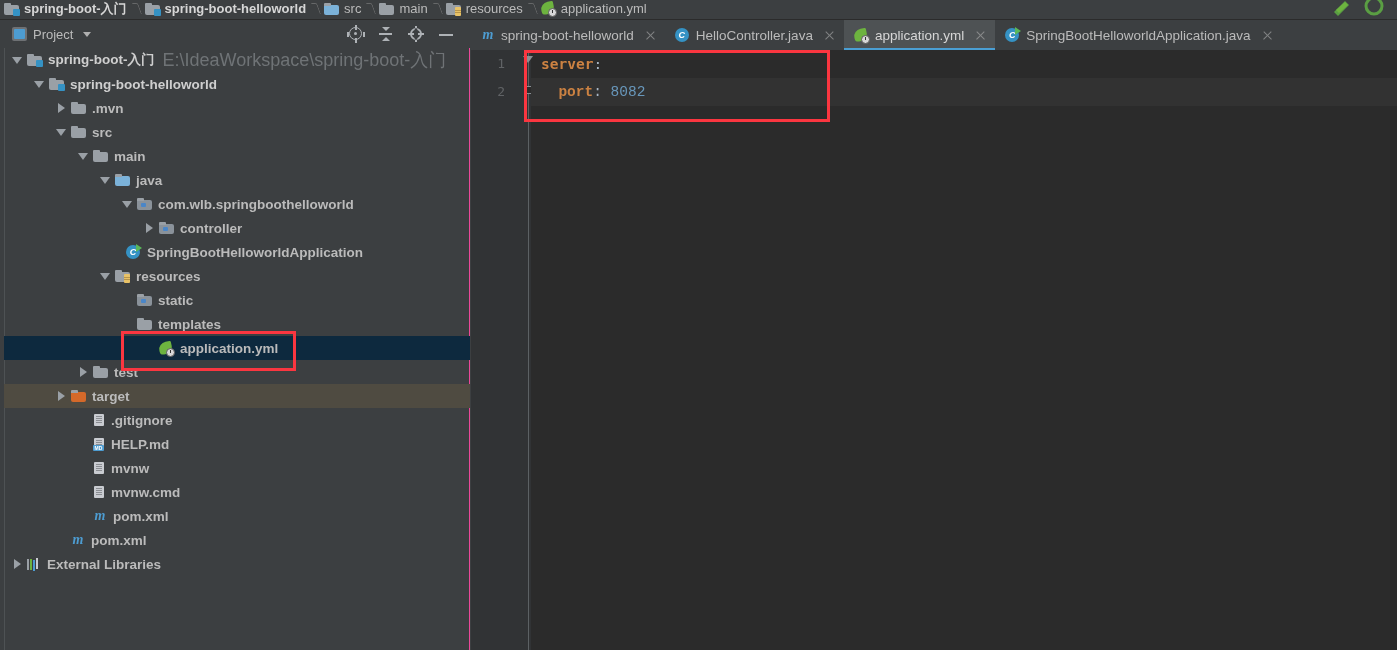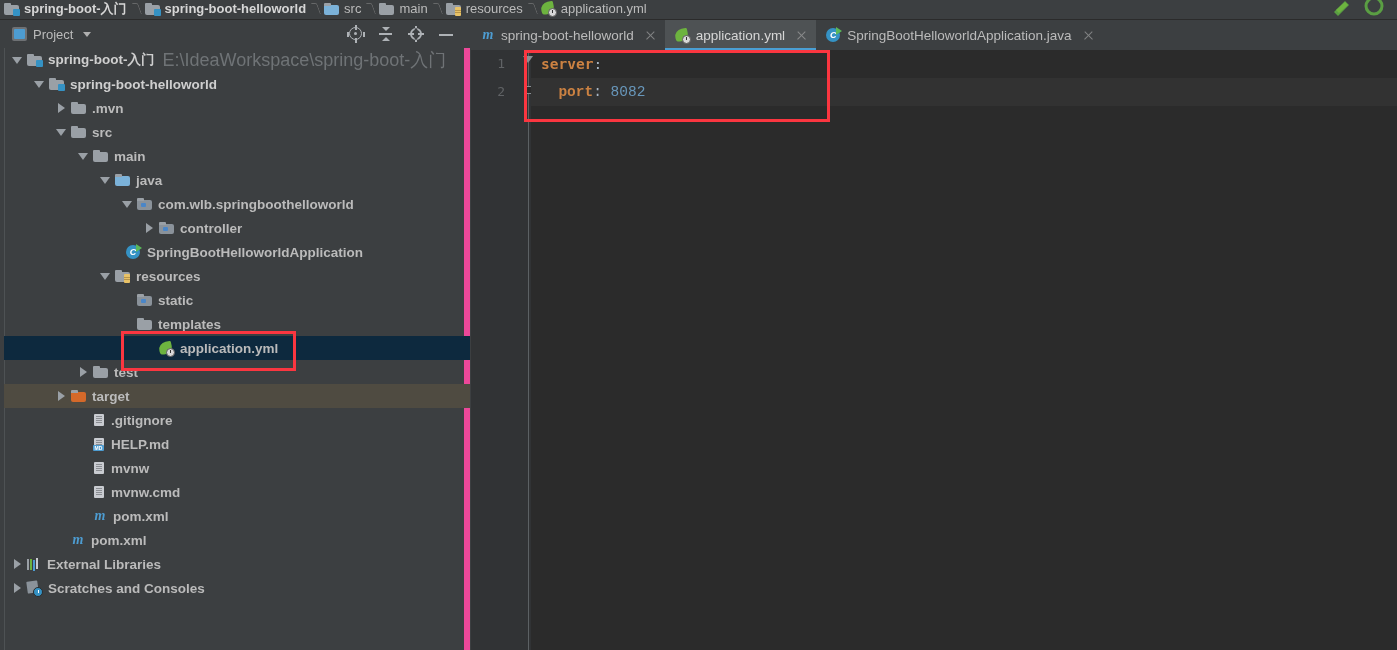--- a/index.html
+++ b/index.html
@@ -146,21 +146,21 @@
   }
   .ic-scratch b::after {
     content: ""; position: absolute; left: 4px; top: 2px;
     width: 1px; height: 3px; background: #fff;
   }
 
   
   .leftpane {
     position: absolute; left: 0; top: 20px; width: 470px; height: 630px;
     background: #3c3f41;
-    border-right: 6px solid #ec4899;
+    border-right: 1px solid #ec4899;
   }
   .leftpane::before {
     content: ""; position: absolute; left: 0; top: 0; width: 4px; height: 630px;
     background: #3c3f41; border-right: 1px solid #4e5254;
   }
   .pane-header {
     position: absolute; left: 0; top: 0; width: 470px; height: 28px;
     display: flex; align-items: center; padding: 0 8px 0 12px;
     background: #3c3f41;
   }
@@ -607,36 +607,35 @@
           <span class="ic ic-maven">m</span>
           <span class="tlabel">pom.xml</span>
         </div>
         <div class="trow" style="padding-left: 8px;">
           <span class="arrow closed"></span>
           <span class="ic ic-lib">
             <i></i>
           </span>
           <span class="tlabel">External Libraries</span>
         </div>
-        <div class="trow" style="padding-left: 8px;">
-          <span class="arrow closed"></span>
-          <span class="ic ic-scratch">
-            <i></i>
-            <b></b>
-          </span>
-          <span class="tlabel">Scratches and Consoles</span>
-        </div>
       </div>
   </div>
 
   <div class="editor">
     <div class="tabstrip" id="tabs-host">
         <div class="etab">
           <span class="ic ic-maven">m</span>
           <span>spring-boot-helloworld</span>
+          <span class="x"></span>
+        </div>
+        <div class="etab">
+          <span class="ic ic-class">
+            <i></i>
+          </span>
+          <span>HelloController.java</span>
           <span class="x"></span>
         </div>
         <div class="etab active">
           <span class="ic ic-spring">
             <i></i>
             <b></b>
           </span>
           <span>application.yml</span>
           <span class="x"></span>
         </div>

